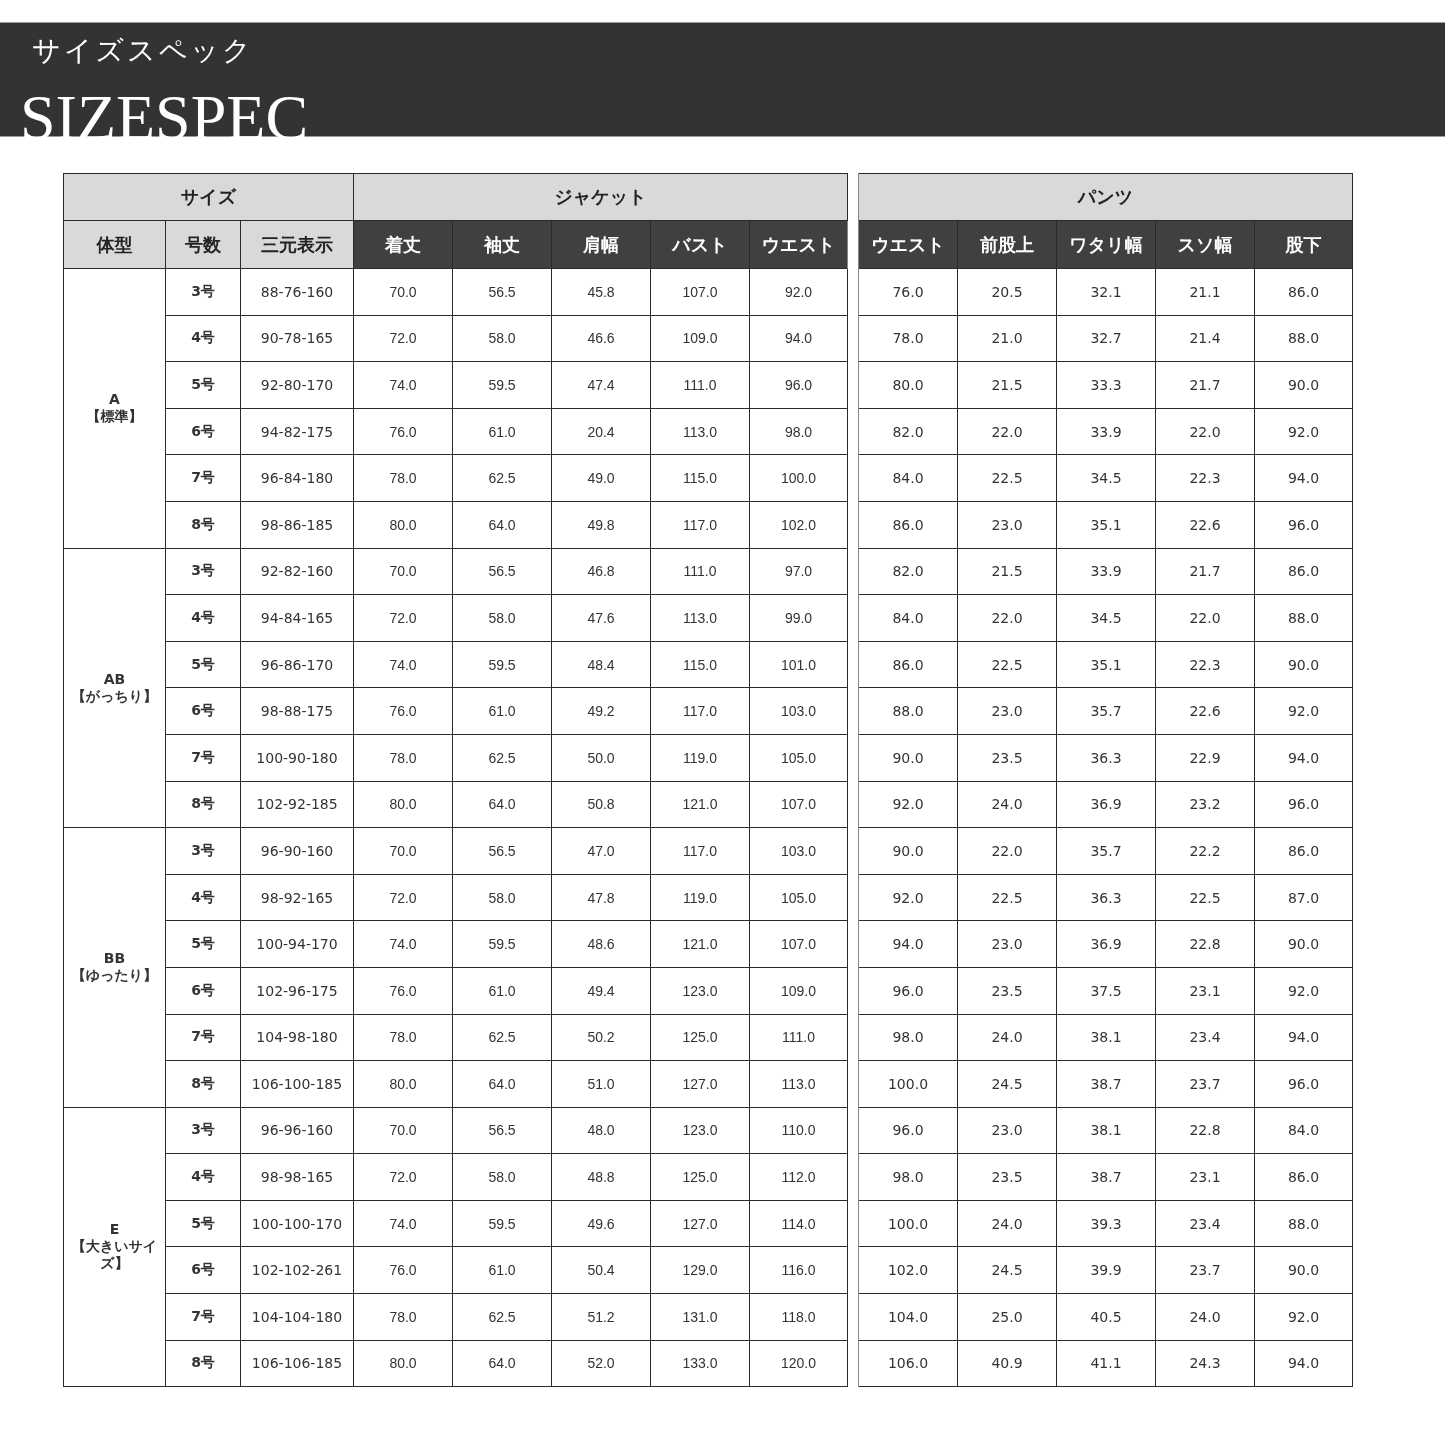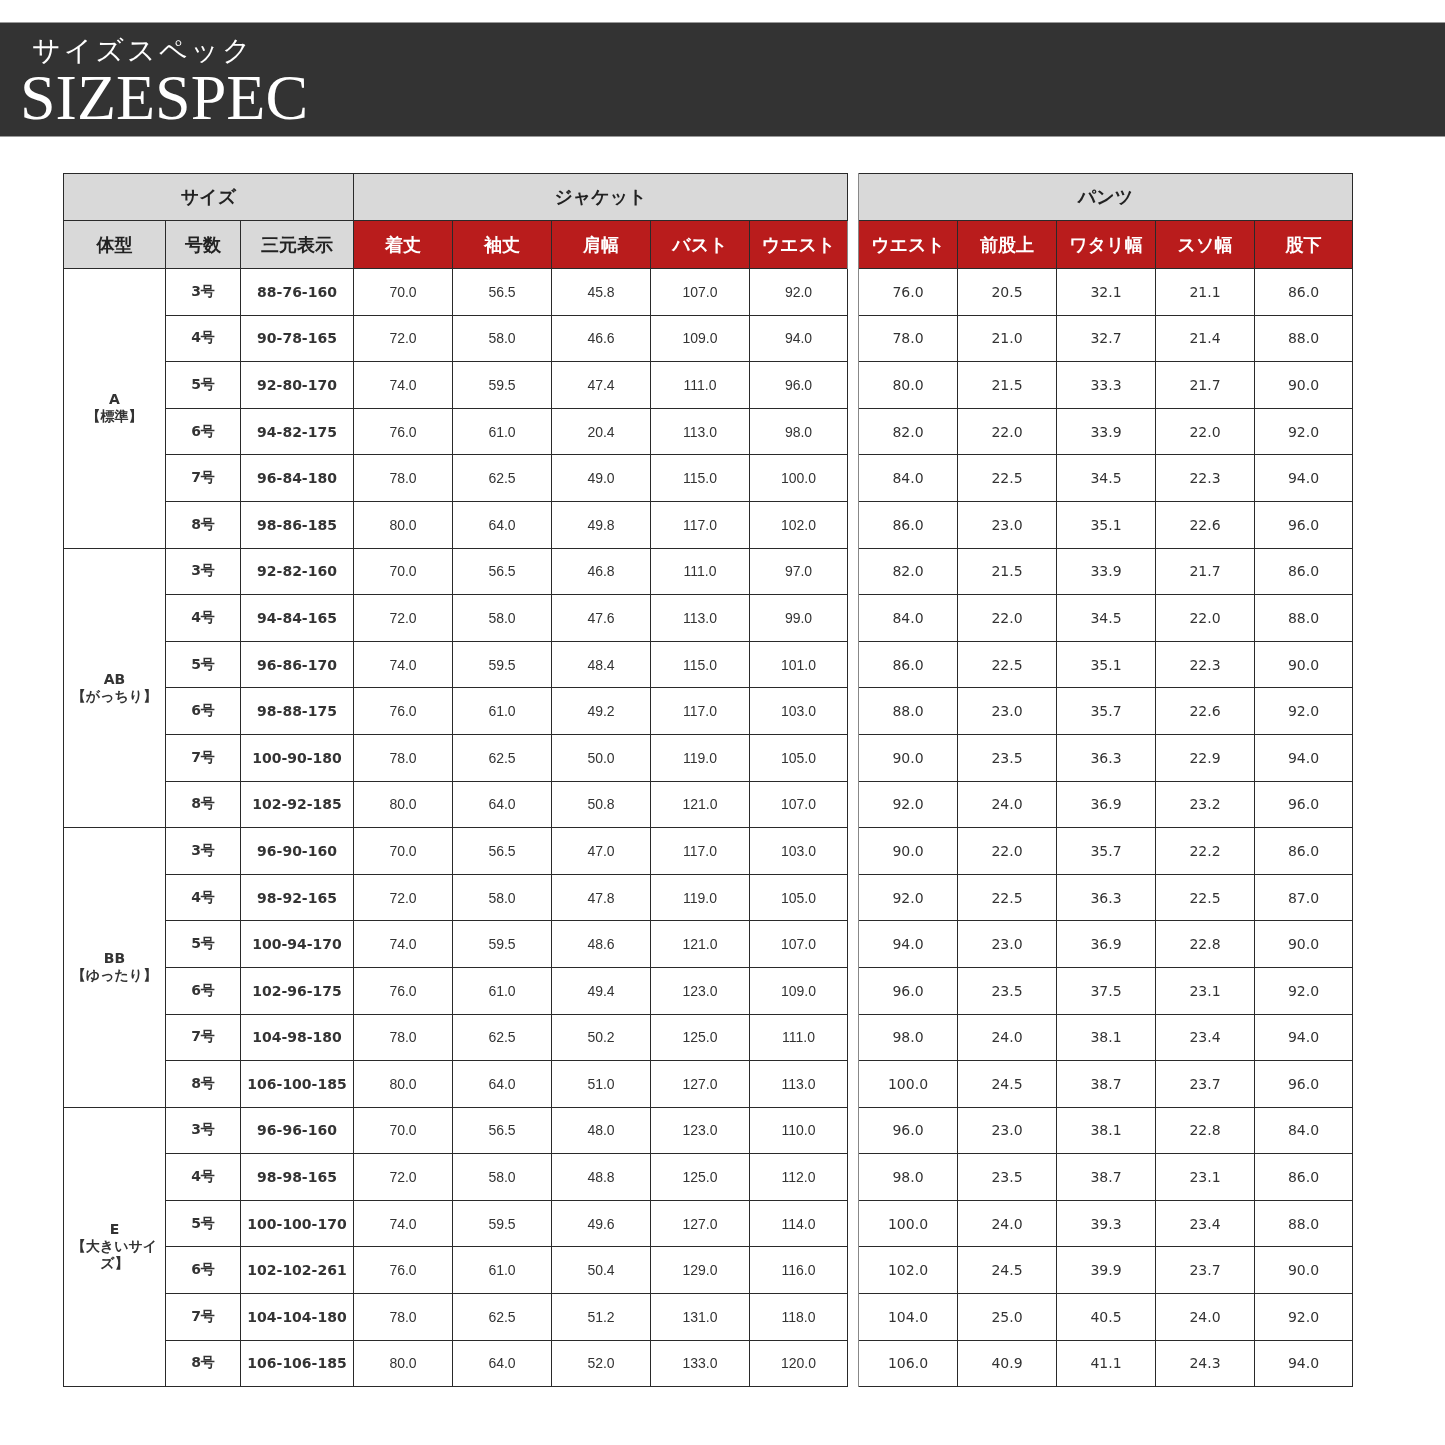--- a/index.html
+++ b/index.html
@@ -10,21 +10,21 @@
   .banner {
     position: absolute; left: 0; top: 22px; width: 1445px; height: 115px;
     background: #333333; border-top: 1px solid #9a9a9a; border-bottom: 1px solid #9a9a9a;
     box-sizing: border-box;
   }
   .banner-sub {
     position: absolute; left: 32px; top: 12px; color: #ffffff;
     font-family: "DejaVu Serif", serif; font-size: 28px; letter-spacing: 3px; line-height: 32px;
   }
   .banner-title {
-    position: absolute; left: 20px; top: 40px; color: #ffffff;
+    position: absolute; left: 20px; top: 60px; color: #ffffff;
     font-family: "Liberation Serif", serif; font-size: 64px; line-height: 70px; letter-spacing: 0px;
   }
   .banner-product {
     position: absolute; left: 470px; top: 48px; color: #ffffff;
     font-family: "DejaVu Serif", serif; font-size: 36px; line-height: 50px; letter-spacing: 2px;
     white-space: nowrap;
   }
   .banner-product .big { font-family: "Liberation Serif", serif; font-size: 50px; }
   .banner-product .small { font-size: 26px; }
 
@@ -32,25 +32,25 @@
     position: absolute; left: 63px; top: 173px;
     border-collapse: collapse; table-layout: fixed;
   }
   .spec-table td, .spec-table th {
     border: 1.5px solid #2a2a2a; text-align: center; vertical-align: middle;
     padding: 0; box-sizing: border-box;
   }
   .spec-table th { font-weight: bold; font-size: 18px; }
   .h-group { height: 47px; background: #d9d9d9; color: #222; }
   .h-sub-light { height: 48px; background: #d9d9d9; color: #222; }
-  .h-sub-dark { height: 48px; background: #b91c1c; color: #ffffff; }
+  .h-sub-dark { height: 48px; background: #404040; color: #ffffff; }
   .spec-table tr.data td { height: 46.6px; font-size: 14px; color: #333; }
   td.bodytype { font-weight: bold; font-size: 12.5px; color: #222; line-height: 17px; }
   td.sizeno { font-weight: bold; font-size: 14px; color: #222; }
-  td.three { font-weight: bold; font-size: 15px; color: #222; }
+  td.three { font-weight: normal; font-size: 15px; color: #222; }
   td.jacket-val { font-family: "Liberation Sans Narrow", "Liberation Sans", sans-serif; color: #444; }
   td.pants-val { color: #444; }
   .spec-table td.gap, .spec-table th.gap {
     border-top: none; border-bottom: none; background: #ffffff; width: 11px;
     border-left: 1.5px solid #888; border-right: 1.5px solid #888;
   }
   .spec-table tr.first-data td.gap { border-top: none; }
 </style>
 </head>
 <body>

